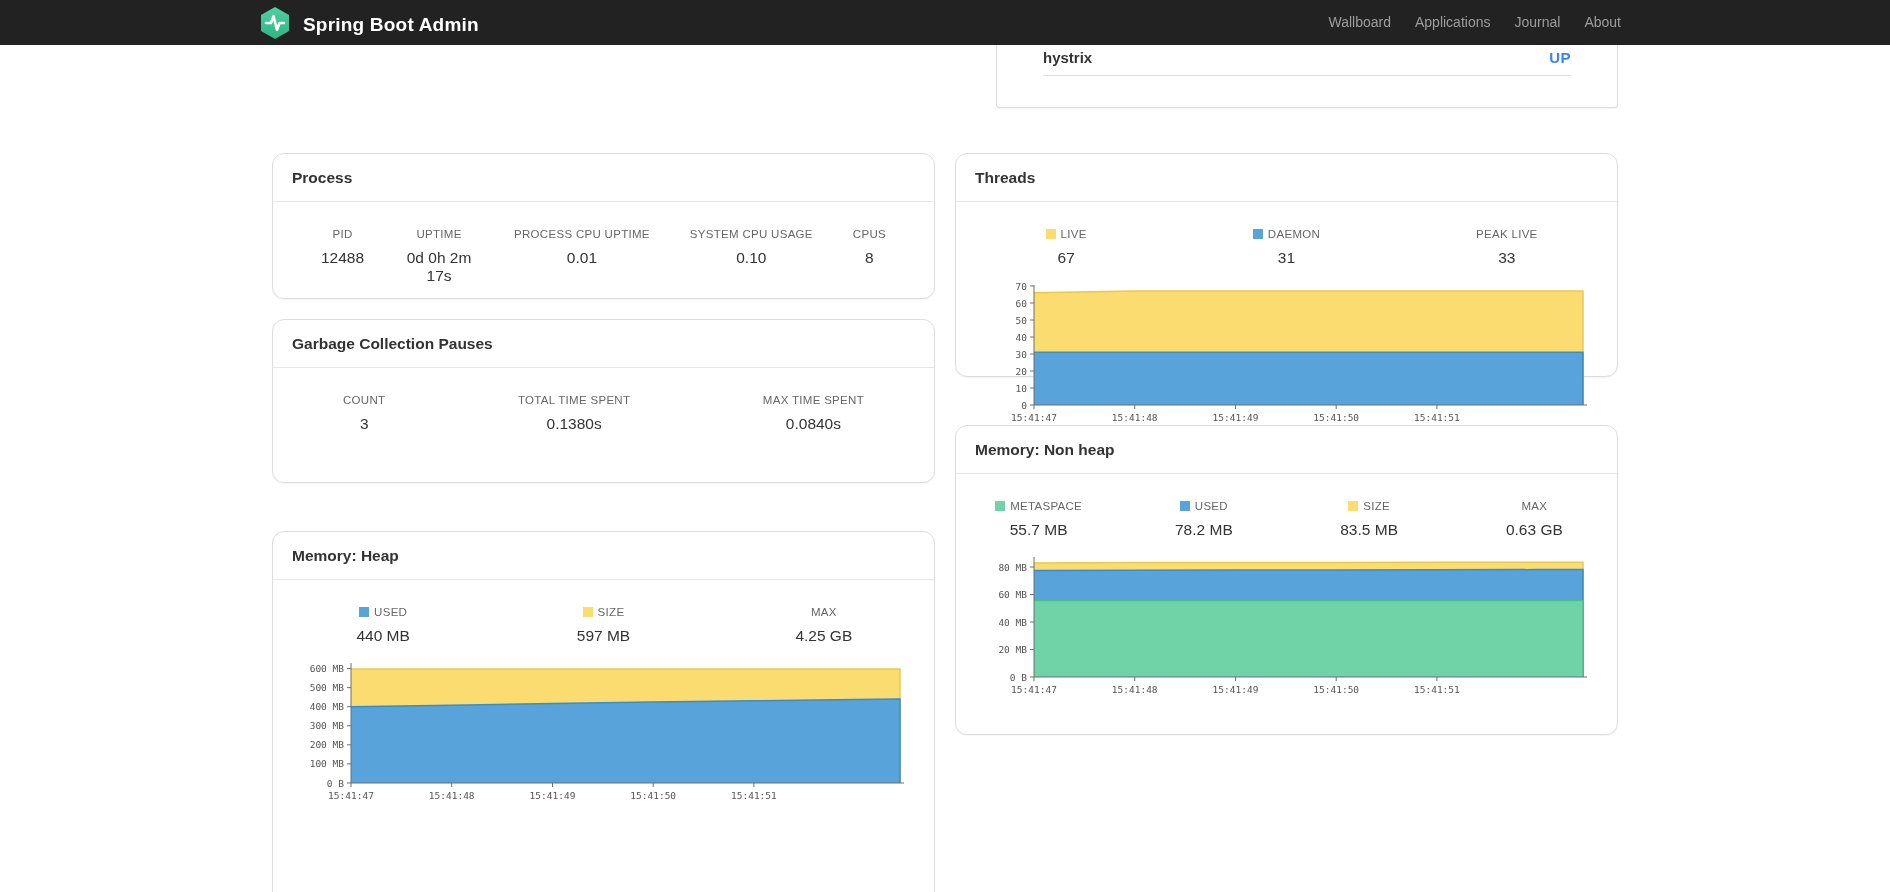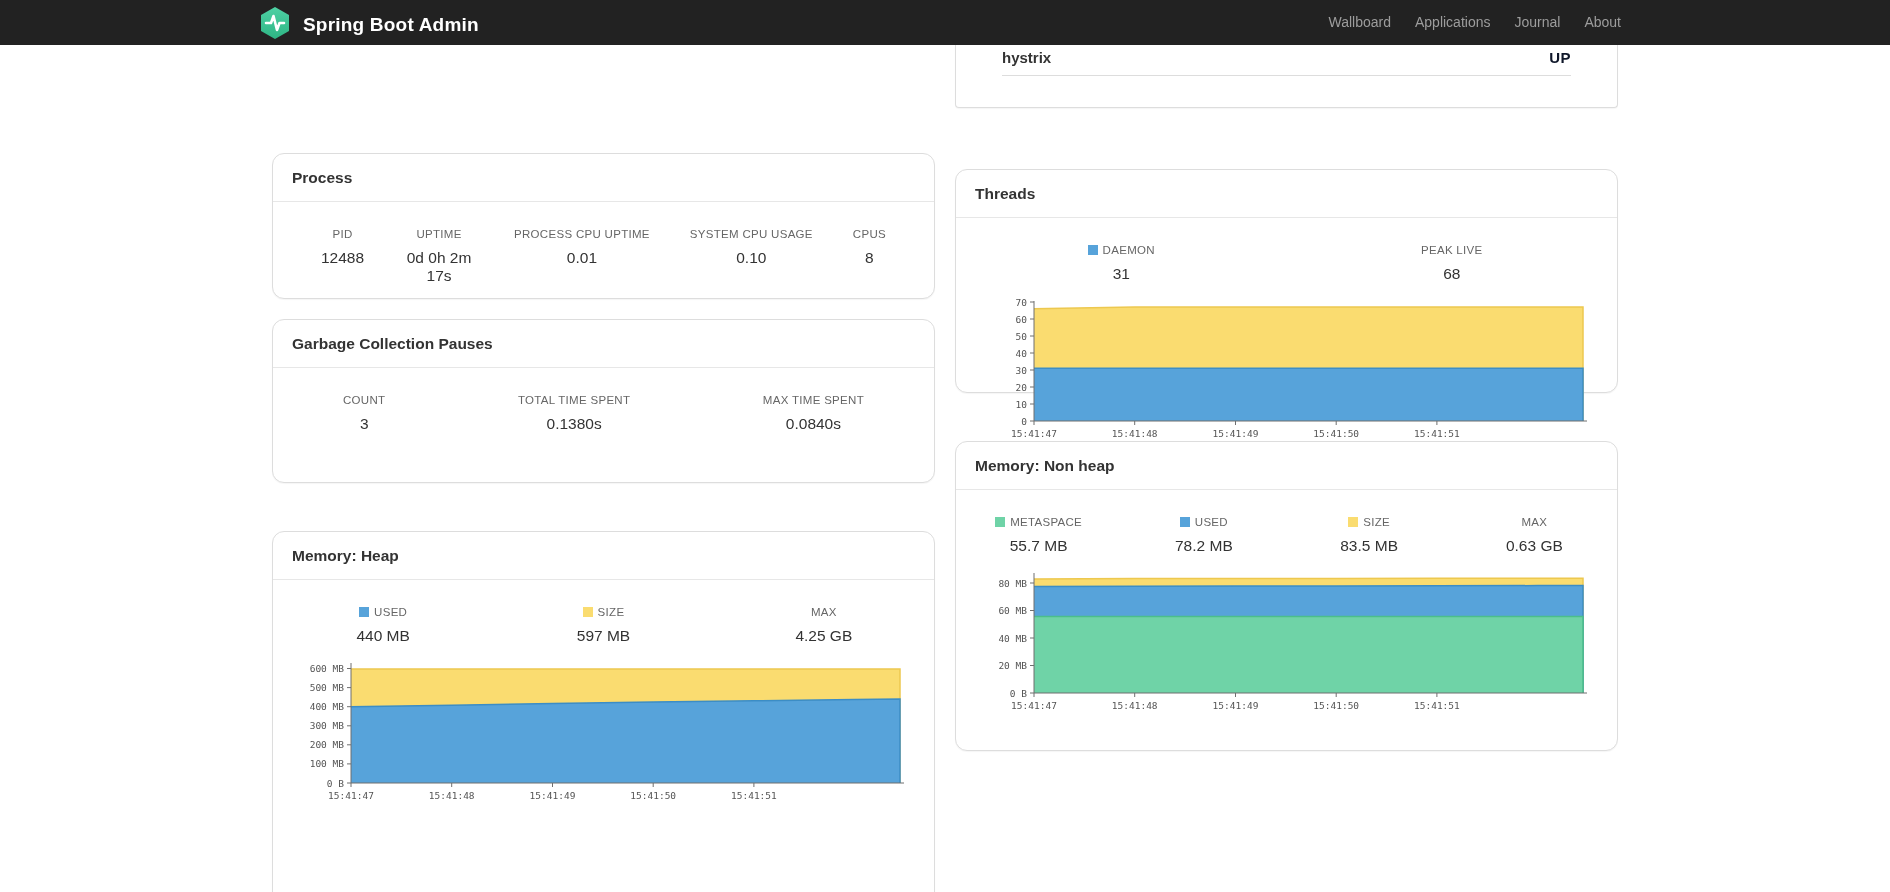--- a/index.html
+++ b/index.html
@@ -35,33 +35,34 @@
   }
   .panel-header {
     padding: 15px 19px 14px;
     font-size: 15.5px; font-weight: bold; color: #333;
     border-bottom: 1px solid #e7e7e7;
   }
   
   .panel-apps {
     height: 63px; border-top: none; border-radius: 0 0 4px 4px;
     overflow: hidden;
+    margin-left: 41px;
   }
   .app-row {
     margin: 0 46px; padding: 4px 0 9px;
     display: flex; justify-content: space-between; align-items: center;
     border-bottom: 1px solid #ddd;
   }
   .app-name { font-size: 15px; font-weight: bold; color: #333; cursor: pointer; }
   .app-status { font-size: 15px; font-weight: bold; letter-spacing: .5px; }
   
   .panel-process  { margin-top: 108px; height: 146px; }
   .panel-gc       { margin-top: 20px;  height: 164px; }
   .panel-heap     { margin-top: 48px;  height: 399px; }
-  .panel-threads  { margin-top: 61px;  height: 224px; }
+  .panel-threads  { margin-top: 45px;  height: 224px; }
   .panel-nonheap  { margin-top: 48px;  height: 310px; }
   
   .metrics { display: flex; justify-content: space-between; padding: 26px 48px 0; gap: 40px; }
   .metrics-gc { padding: 26px 70px 0; }
   .metric { text-align: center; }
   .legend { display: flex; padding-top: 26px; }
   .legend .metric { flex: 1; }
   .metric-label {
     font-size: 11.5px; color: #666; letter-spacing: .3px; white-space: nowrap;
   }
@@ -211,36 +212,42 @@
         </div>
     </div>
 
   </div>
 
   <div class="col">
 
     <div class="panel panel-apps">
       <div class="app-row">
         <span class="app-name">hystrix</span>
-        <span class="app-status" style="color: #0f172a; text-align: center;">UP</span>
+        <span class="app-status" style="color: #3b82f6; text-align: center;">UP</span>
       </div>
     </div>
 
     <div class="panel panel-threads">
       <div class="panel-header">Threads</div>
       <div class="legend">
         <div class="metric">
           <div class="metric-label">
+            <span class="swatch" style="background: rgb(250, 220, 112);"></span><span>LIVE</span>
+          </div>
+          <div class="metric-value">67</div>
+        </div>
+        <div class="metric">
+          <div class="metric-label">
             <span class="swatch" style="background: rgb(87, 163, 218);"></span><span>DAEMON</span>
           </div>
           <div class="metric-value">31</div>
         </div>
         <div class="metric">
           <div class="metric-label">PEAK LIVE</div>
-          <div class="metric-value">68</div>
+          <div class="metric-value">33</div>
         </div>
       </div>
       <div class="chart">
           <svg width="645" height="150" xmlns="http://www.w3.org/2000/svg">
             <path d="M 70.0 13.8 L 170.7 12.1 L 271.5 12.1 L 372.2 12.1 L 472.9 12.1 L 573.7 12.1 L 619.0 12.1 L 619.0 126.0 L 70.0 126.0 Z" fill="#FADC70"></path>
             <path d="M 70.0 13.8 L 170.7 12.1 L 271.5 12.1 L 372.2 12.1 L 472.9 12.1 L 573.7 12.1 L 619.0 12.1 L 619.0 126.0" fill="none" stroke="#EDC84F" stroke-width="1.5"></path>
             <path d="M 70.0 73.3 L 170.7 73.3 L 271.5 73.3 L 372.2 73.3 L 472.9 73.3 L 573.7 73.3 L 619.0 73.3 L 619.0 126.0 L 70.0 126.0 Z" fill="#57A3DA"></path>
             <path d="M 70.0 73.3 L 170.7 73.3 L 271.5 73.3 L 372.2 73.3 L 472.9 73.3 L 573.7 73.3 L 619.0 73.3 L 619.0 126.0" fill="none" stroke="#3C8DC5" stroke-width="1.5"></path>
             <line x1="70" y1="6" x2="70" y2="126" stroke="#6f6f6f"></line>
             <line x1="70" y1="126" x2="623" y2="126" stroke="#6f6f6f"></line>

